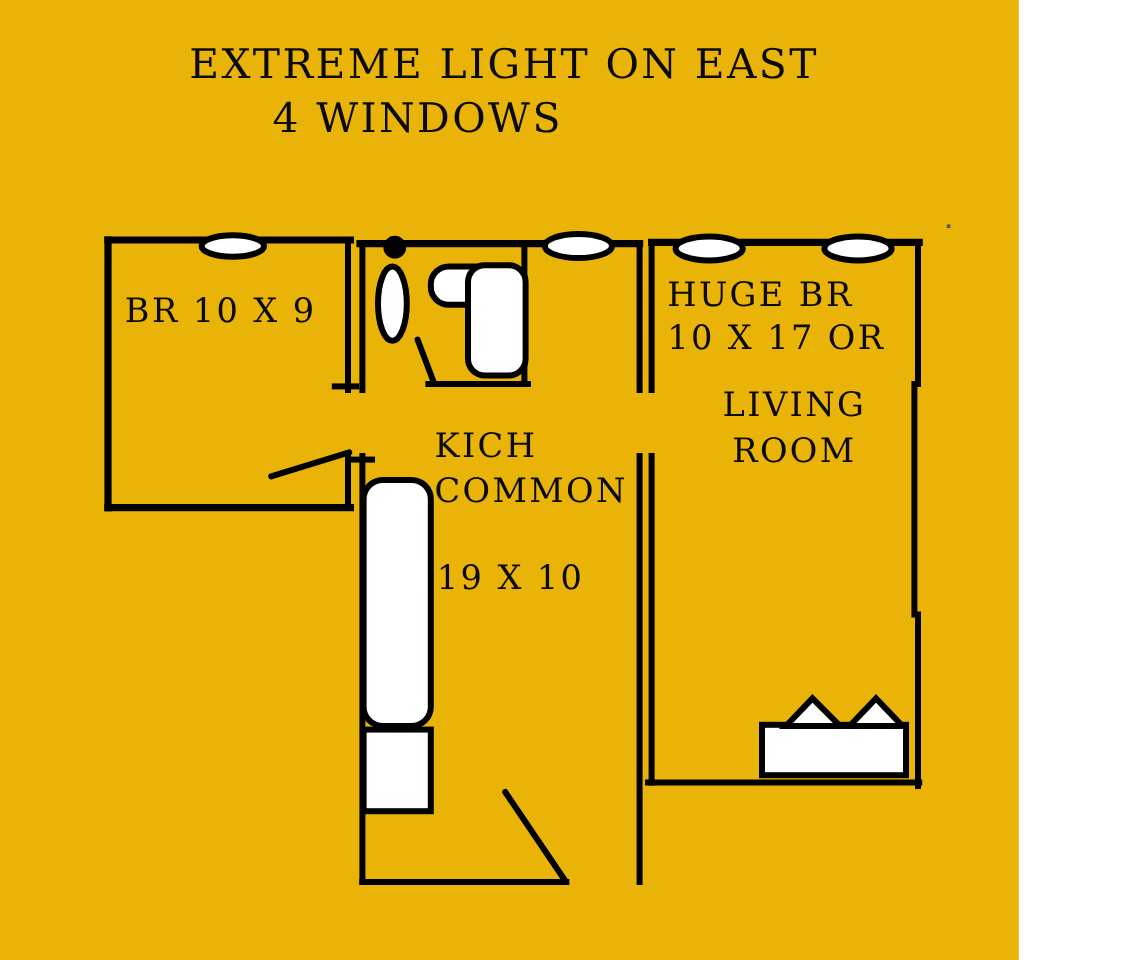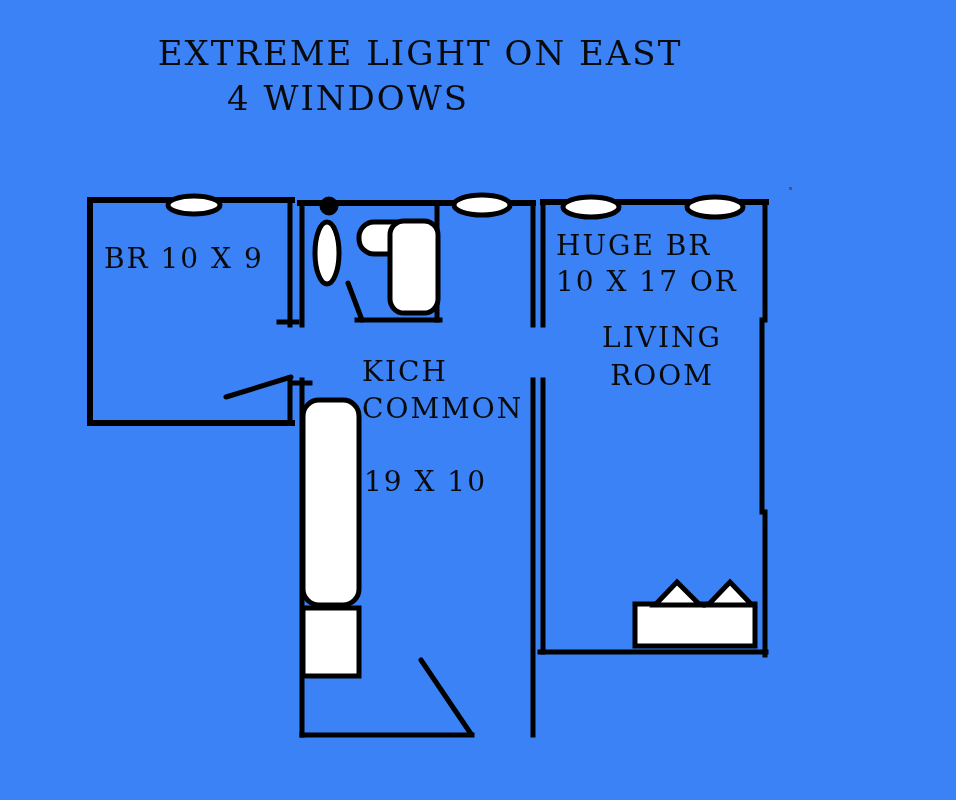--- a/index.html
+++ b/index.html
@@ -8,23 +8,23 @@
     background: #ffffff;
   }
   body {
     width: 956px;
     height: 800px;
     font-family: "DejaVu Serif", serif;
     overflow: hidden;
   }
   #plan-root {
     position: relative;
-    width: 956px;
+    width: 849px;
     height: 800px;
-    background: #3b82f6;
+    background: #eab308;
   }
   svg.floorplan {
     display: block;
     width: 956px;
     height: 800px;
   }
   text.title-text {
     font-family: "DejaVu Serif", serif;
     font-size: 34px;
     letter-spacing: 2px;

